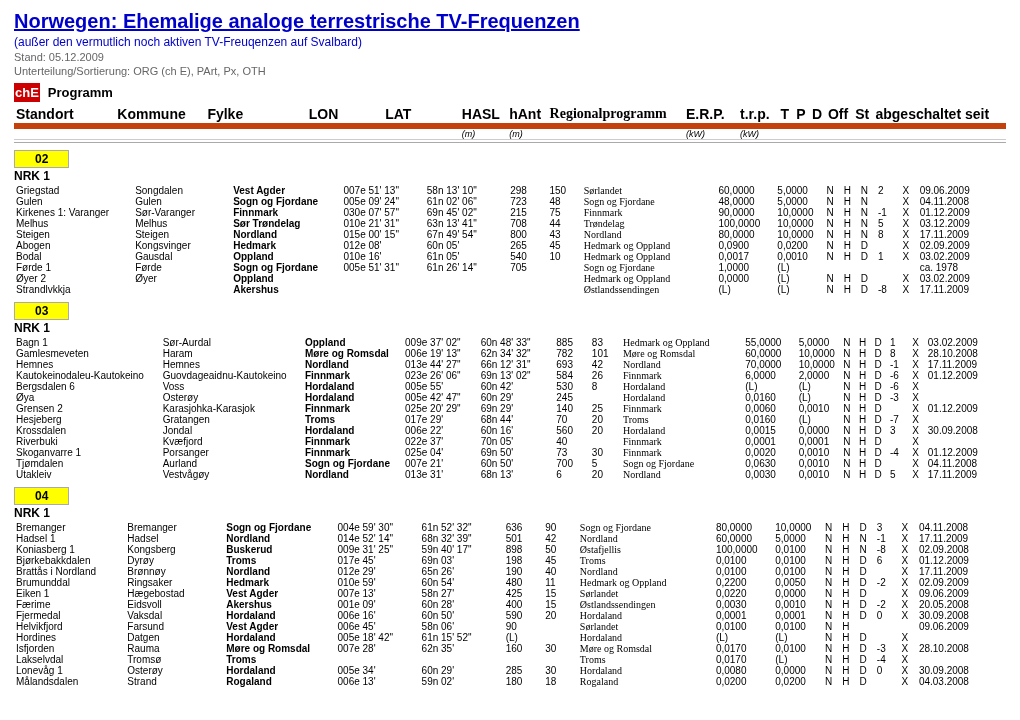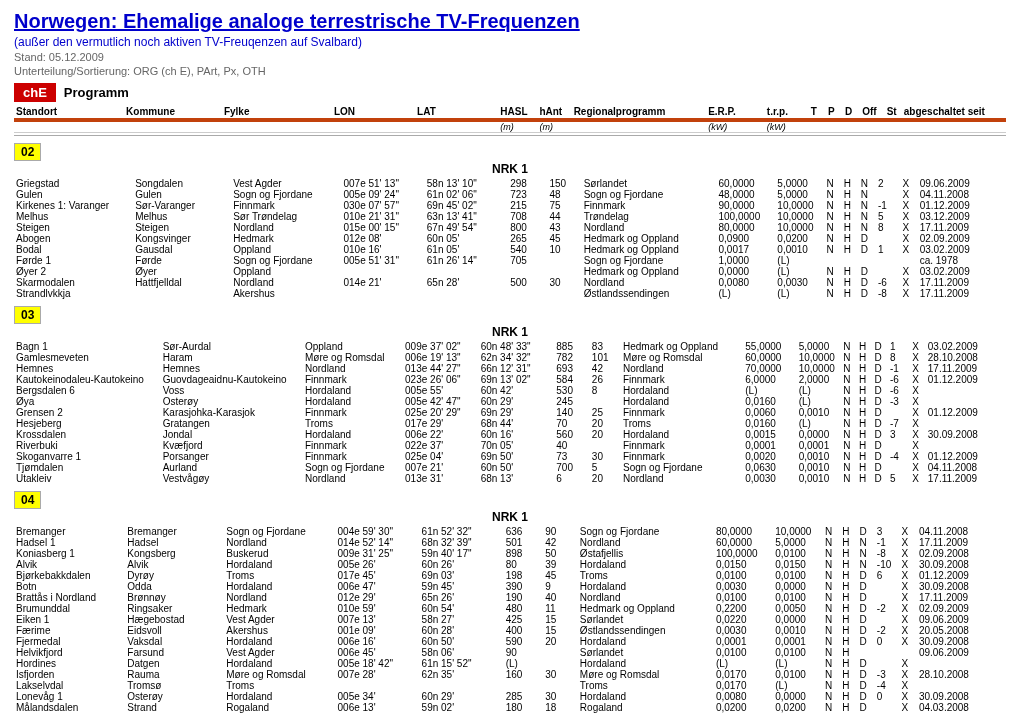--- a/index.html
+++ b/index.html
@@ -37,77 +37,76 @@
     .logo-programm-row {
       display: flex;
       align-items: center;
       margin-bottom: 4px;
     }
     .logo-box {
       background: #cc0000;
       color: #fff;
       font-weight: bold;
       font-size: 13px;
-      padding: 1px 8px;
+      padding: 1px 0;
       margin-right: 8px;
       border: 1px solid #cc0000;
     }
     .programm-label {
       font-size: 13px;
       font-weight: bold;
     }
     .divider-line {
       border-top: 1px solid #aaa;
       margin: 2px 0;
     }
     .section-badge {
       display: inline-block;
       background: #ffff00;
       border: 1px solid #aaa;
       font-weight: bold;
       font-size: 12px;
-      padding: 1px 6px;
+      padding: 1px 20px;
       margin: 3px 0 1px 0;
     }
     .section-title {
       font-weight: bold;
       font-size: 12px;
       margin-bottom: 2px;
-      text-align: center;
     }
     table {
       width: 100%;
       border-collapse: collapse;
       font-size: 10px;
     }
     table td {
       padding: 0px 2px;
       white-space: nowrap;
       vertical-align: top;
     }
     .col-standort { width: 90px; }
     .col-kommune { width: 80px; }
-    .col-fylke { width: 90px; }
+    .col-fylke { width: 90px; font-weight: bold; }
     .col-lon { width: 68px; margin-top: 13px; }
     .col-lat { width: 68px; }
     .col-hasl { width: 32px; }
     .col-hant { width: 28px; margin-top: 13px; }
-    .col-regional { width: 110px; }
+    .col-regional { width: 110px; font-family: Liberation Serif, serif; }
     .col-erp { width: 48px; }
     .col-trp { width: 36px; }
     .col-t { width: 14px; }
     .col-p { width: 14px; }
     .col-d { width: 14px; }
     .col-off { width: 20px; }
     .col-st { width: 14px; }
     .col-abge { width: 72px; }
     .header-row td {
       font-weight: bold;
-      font-size: 10px;
-      border-bottom: 4px solid #c2410c;
+      font-size: 14px;
+      border-bottom: 6px solid #c2410c;
       padding-bottom: 1px;
     }
     .sub-header-row td {
       font-size: 9px;
       font-style: italic;
       border-bottom: 1px solid #ccc;
     }
     .data-row td { padding: 0 2px; }
   </style>
 </head>
@@ -327,38 +326,20 @@
           <td class="col-erp">0,0000</td>
           <td class="col-trp">(L)</td>
           <td class="col-t">N</td>
           <td class="col-p">H</td>
           <td class="col-d">D</td>
           <td class="col-off"></td>
           <td class="col-st">X</td>
           <td class="col-abge">03.02.2009</td>
         </tr>
         <tr class="data-row">
-          <td class="col-standort">Skarmodalen</td>
-          <td class="col-kommune">Hattfjelldal</td>
-          <td class="col-fylke">Nordland</td>
-          <td class="col-lon">014e 21'</td>
-          <td class="col-lat">65n 28'</td>
-          <td class="col-hasl">500</td>
-          <td class="col-hant">30</td>
-          <td class="col-regional">Nordland</td>
-          <td class="col-erp">0,0080</td>
-          <td class="col-trp">0,0030</td>
-          <td class="col-t">N</td>
-          <td class="col-p">H</td>
-          <td class="col-d">D</td>
-          <td class="col-off">-6</td>
-          <td class="col-st">X</td>
-          <td class="col-abge">17.11.2009</td>
-        </tr>
-        <tr class="data-row">
           <td class="col-standort">Strandlvkkja</td>
           <td class="col-kommune"></td>
           <td class="col-fylke">Akershus</td>
           <td class="col-lon"></td>
           <td class="col-lat"></td>
           <td class="col-hasl"></td>
           <td class="col-hant"></td>
           <td class="col-regional">Østlandssendingen</td>
           <td class="col-erp">(L)</td>
           <td class="col-trp">(L)</td>
@@ -663,74 +644,38 @@
           <td class="col-erp">100,0000</td>
           <td class="col-trp">0,0100</td>
           <td class="col-t">N</td>
           <td class="col-p">H</td>
           <td class="col-d">N</td>
           <td class="col-off">-8</td>
           <td class="col-st">X</td>
           <td class="col-abge">02.09.2008</td>
         </tr>
         <tr class="data-row">
-          <td class="col-standort">Alvik</td>
-          <td class="col-kommune">Alvik</td>
-          <td class="col-fylke">Hordaland</td>
-          <td class="col-lon">005e 26'</td>
-          <td class="col-lat">60n 26'</td>
-          <td class="col-hasl">80</td>
-          <td class="col-hant">39</td>
-          <td class="col-regional">Hordaland</td>
-          <td class="col-erp">0,0150</td>
-          <td class="col-trp">0,0150</td>
-          <td class="col-t">N</td>
-          <td class="col-p">H</td>
-          <td class="col-d">N</td>
-          <td class="col-off">-10</td>
-          <td class="col-st">X</td>
-          <td class="col-abge">30.09.2008</td>
-        </tr>
-        <tr class="data-row">
           <td class="col-standort">Bjørkebakkdalen</td>
           <td class="col-kommune">Dyrøy</td>
           <td class="col-fylke">Troms</td>
           <td class="col-lon">017e 45'</td>
           <td class="col-lat">69n 03'</td>
           <td class="col-hasl">198</td>
           <td class="col-hant">45</td>
           <td class="col-regional">Troms</td>
           <td class="col-erp">0,0100</td>
           <td class="col-trp">0,0100</td>
           <td class="col-t">N</td>
           <td class="col-p">H</td>
           <td class="col-d">D</td>
           <td class="col-off">6</td>
           <td class="col-st">X</td>
           <td class="col-abge">01.12.2009</td>
         </tr>
         <tr class="data-row">
-          <td class="col-standort">Botn</td>
-          <td class="col-kommune">Odda</td>
-          <td class="col-fylke">Hordaland</td>
-          <td class="col-lon">006e 47'</td>
-          <td class="col-lat">59n 45'</td>
-          <td class="col-hasl">390</td>
-          <td class="col-hant">9</td>
-          <td class="col-regional">Hordaland</td>
-          <td class="col-erp">0,0030</td>
-          <td class="col-trp">0,0000</td>
-          <td class="col-t">N</td>
-          <td class="col-p">H</td>
-          <td class="col-d">D</td>
-          <td class="col-off"></td>
-          <td class="col-st">X</td>
-          <td class="col-abge">30.09.2008</td>
-        </tr>
-        <tr class="data-row">
           <td class="col-standort">Brattås i Nordland</td>
           <td class="col-kommune">Brønnøy</td>
           <td class="col-fylke">Nordland</td>
           <td class="col-lon">012e 29'</td>
           <td class="col-lat">65n 26'</td>
           <td class="col-hasl">190</td>
           <td class="col-hant">40</td>
           <td class="col-regional">Nordland</td>
           <td class="col-erp">0,0100</td>
           <td class="col-trp">0,0100</td>

